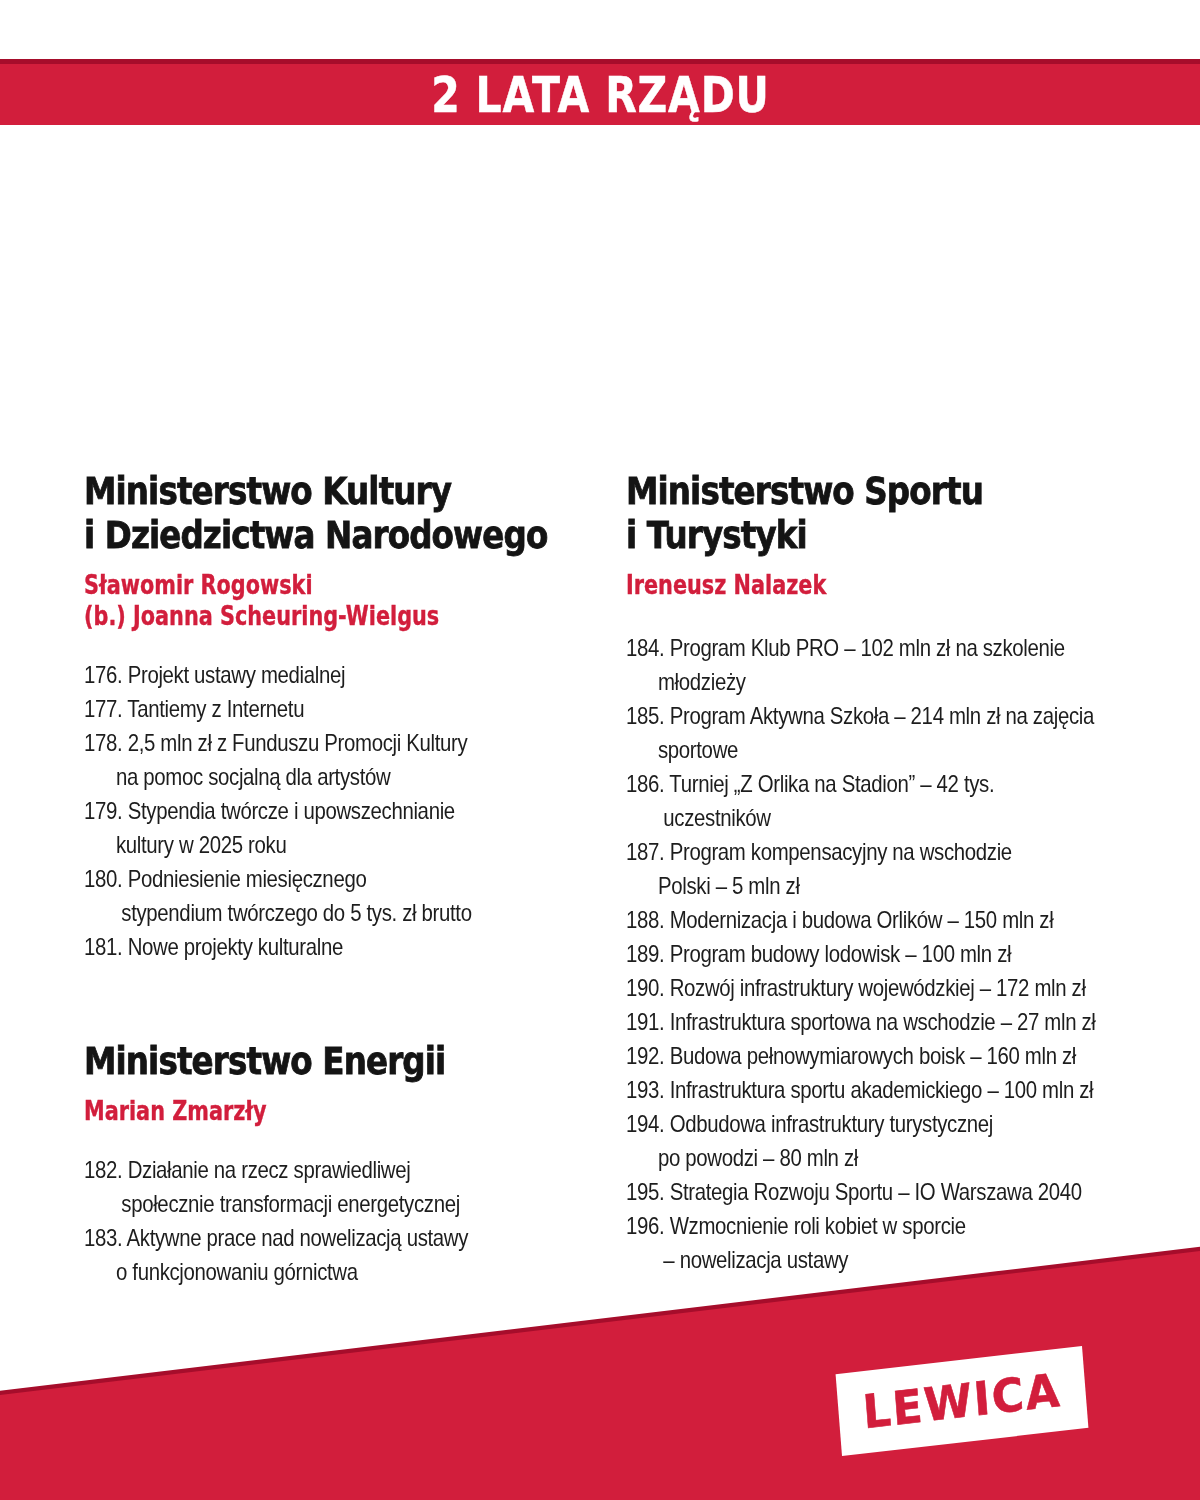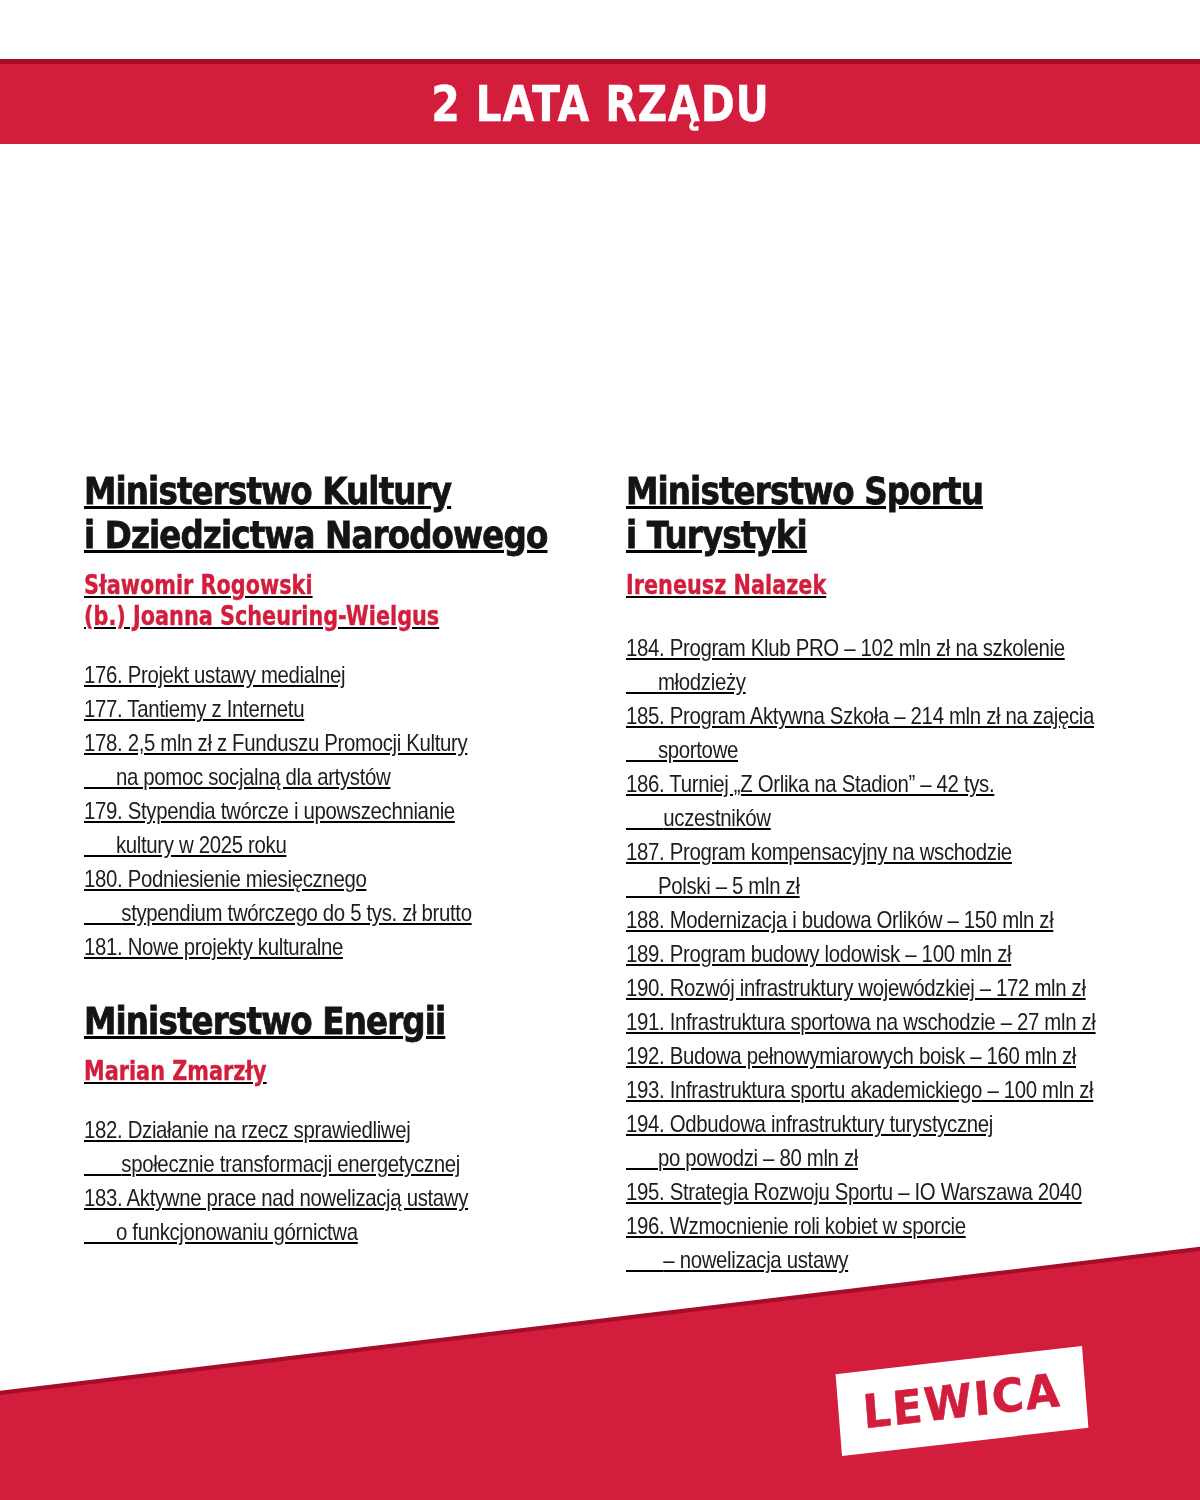--- a/index.html
+++ b/index.html
@@ -10,21 +10,21 @@
     height: 1500px;
     background: #ffffff;
     overflow: hidden;
     font-family: "Liberation Sans", sans-serif;
   }
 
   
   .top-banner {
     position: absolute;
     left: 0; top: 59px;
-    width: 100%; height: 85px;
+    width: 100%; height: 66px;
     background: #d21e3c;
     border-top: 5px solid #a60d2b;
     display: flex; align-items: center; justify-content: center;
   }
   .top-banner-text {
     color: #ffffff;
     font-family: "DejaVu Sans", sans-serif;
     font-weight: bold;
     font-size: 50px;
     line-height: 64px;
@@ -58,21 +58,21 @@
     margin-top: -5px;
     font-size: 110px;
     line-height: 110px;
     letter-spacing: -1px;
     transform: scaleX(0.87);
     transform-origin: 50% 50%;
     white-space: nowrap;
   }
 
   
-  .col { position: absolute; top: 470px; text-decoration: underline; }
+  .col { position: absolute; top: 470px; }
   .col-left  { left: 84px;  width: 540px; }
   .col-right { left: 626px; width: 540px; }
 
   .ministry {
     color: #141414;
     font-family: "DejaVu Sans", sans-serif;
     font-weight: bold;
     font-size: 37px;
     line-height: 44px;
     letter-spacing: -1px;
@@ -100,21 +100,21 @@
     color: #1d1d1d;
     font-size: 24px;
     line-height: 34px;
     letter-spacing: -0.4px;
     transform: scaleX(0.85);
     transform-origin: 0 0;
     width: 118%;
   }
   .col-right .list { margin-top: 30px; }
   .list-item { white-space: pre-wrap; }
-  .section + .section { margin-top: 36px; }
+  .section + .section { margin-top: 76px; }
 
   
   .footer-edge {
     position: absolute; left: 0; top: 0;
     width: 100%; height: 100%;
     background: #a60d2b;
     clip-path: polygon(0 92.72%, 100% 83.12%, 100% 83.75%, 0 93.35%);
   }
   .footer-band {
     position: absolute; left: 0; top: 0;

